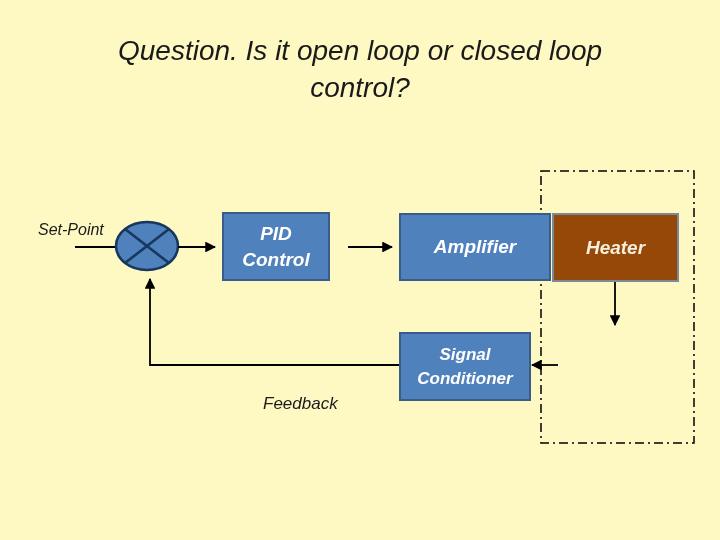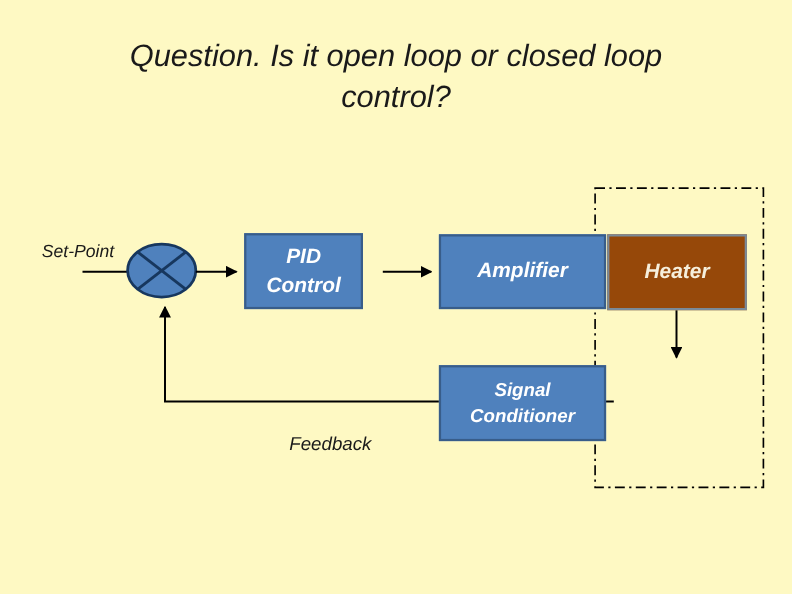--- a/index.html
+++ b/index.html
@@ -41,21 +41,21 @@
     color: #ffffff;
     white-space: pre-line;
   }
   .block-blue   { background: #4f81bd; border: 2px solid #385d8a; }
   .block-pid    { left: 222px; top: 212px; width: 108px; height: 69px; font-size: 19px; line-height: 26px; }
   .block-amp    { left: 399px; top: 213px; width: 152px; height: 68px; font-size: 19px; }
   .block-heater { left: 552px; top: 213px; width: 127px; height: 69px; font-size: 19px;
                   background: #964809; border: 2px solid #7a8a99; color: #f6efdc; }
   .block-trans  { left: 558px; top: 332px; width: 125px; height: 68px; font-size: 19px;
                   background: #1ea84c; border: 2px solid #3e7f77; }
-  .block-sig    { left: 399px; top: 332px; width: 152px; height: 69px; font-size: 17px; line-height: 24px; }
+  .block-sig    { left: 399px; top: 332px; width: 132px; height: 69px; font-size: 17px; line-height: 24px; }
   .flow-label {
     position: absolute;
     color: #1a1a1a;
   }
   .label-setpoint { left: 38px;  top: 197px; font-size: 16px; margin-top: 24px; }
   .label-feedback { left: 263px; top: 394px; font-size: 17px; }
 </style>
 </head>
 <body>
 

